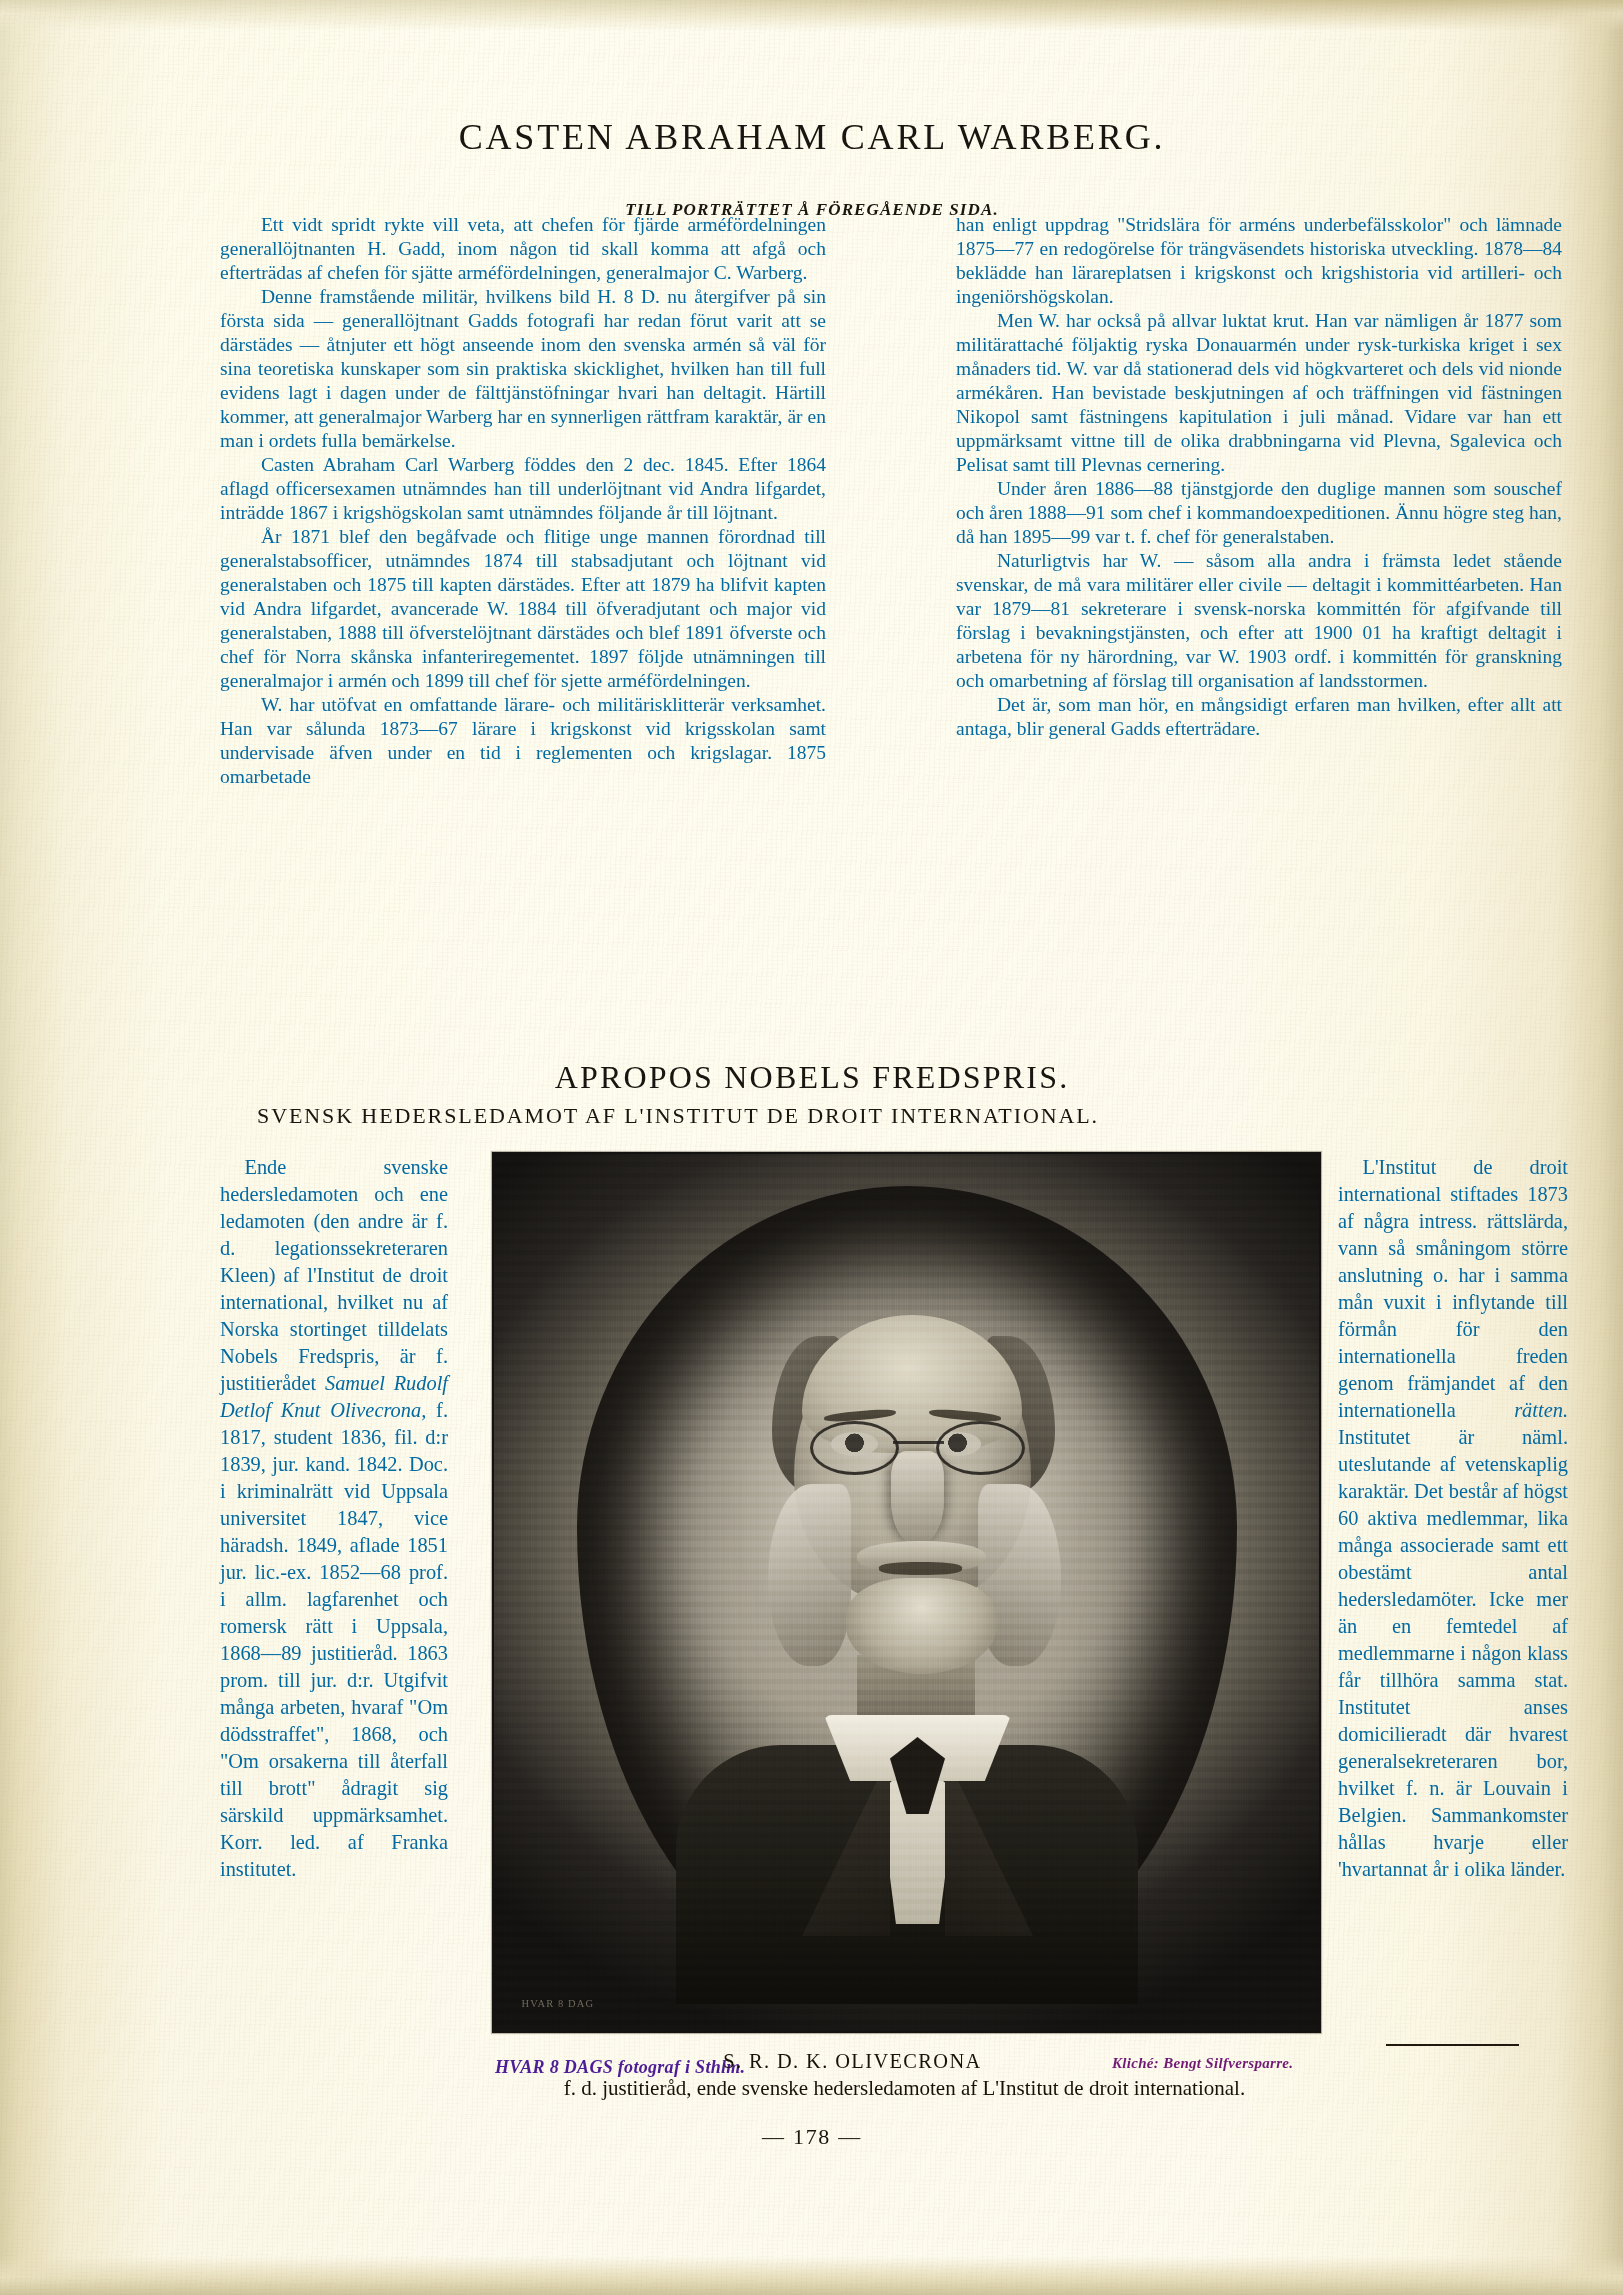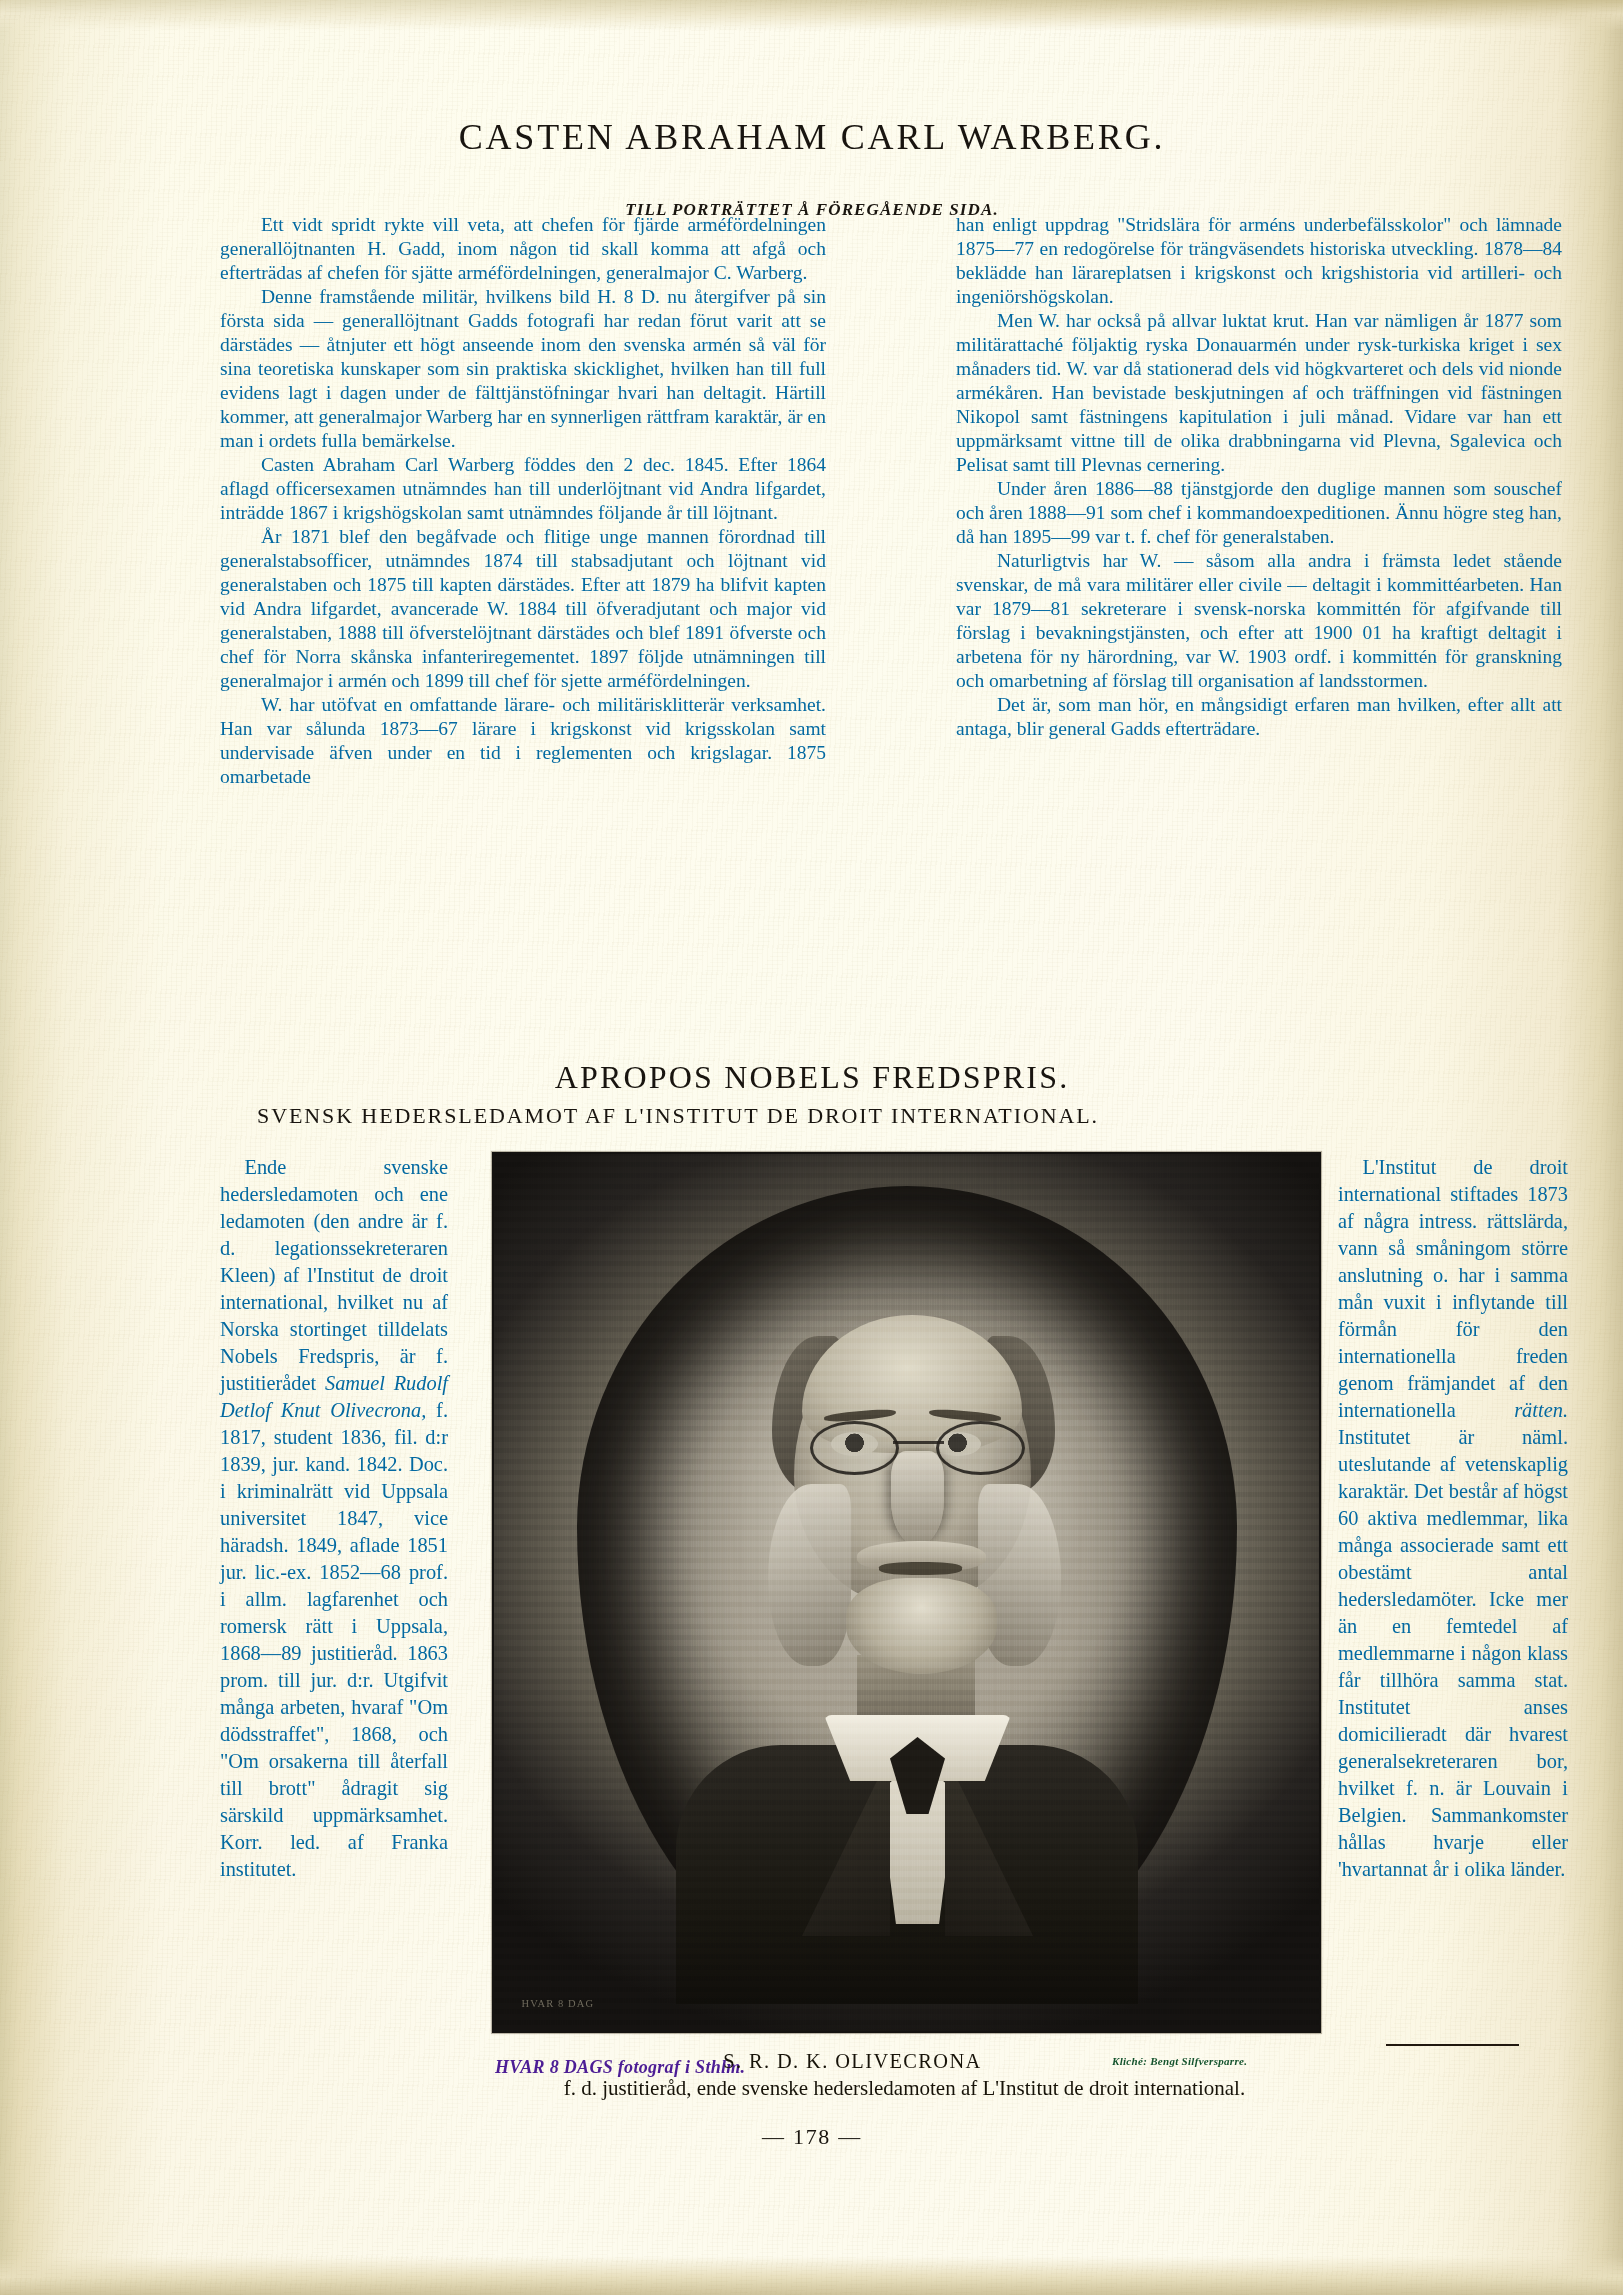--- a/index.html
+++ b/index.html
@@ -254,22 +254,22 @@
   }
 
   
   .cap-credit-l{
     position:absolute; left:495px; top:2057px;
     font-size:18px; font-style:italic; font-weight:bold;
     letter-spacing:0.3px; color:#4c1d95;
   }
   .cap-credit-r{
     position:absolute; left:1112px; top:2055px;
-    font-size:11px; font-style:italic; font-weight:bold;
-    letter-spacing:0.3px; color:#14532d;font-family:Liberation Serif, serif;
+    font-size:15px; font-style:italic; font-weight:bold;
+    letter-spacing:0.3px; color:#701a75;font-family:Liberation Serif, serif;
   }
   .cap-name{
     position:absolute; left:660px; top:2050px; width:385px;
     text-align:center; font-size:20.4px; letter-spacing:1.4px; color:#171309;
   }
   .cap-desc{
     position:absolute; left:492px; top:2078px; width:825px;
     text-align:center; font-size:21px; line-height:21px; color:#171309;
   }
 

